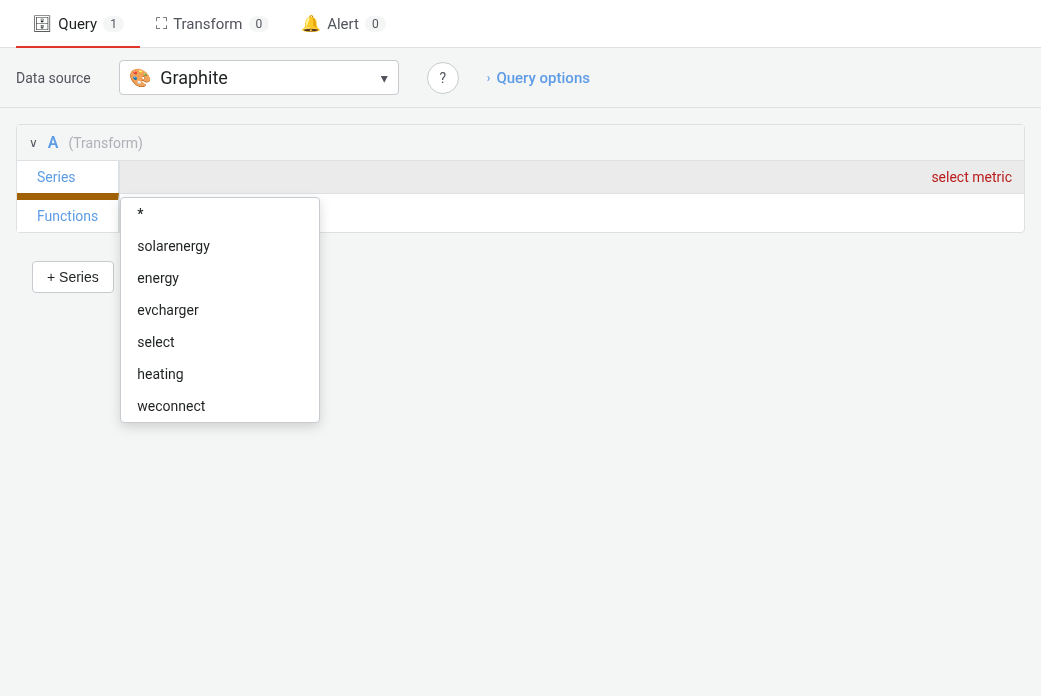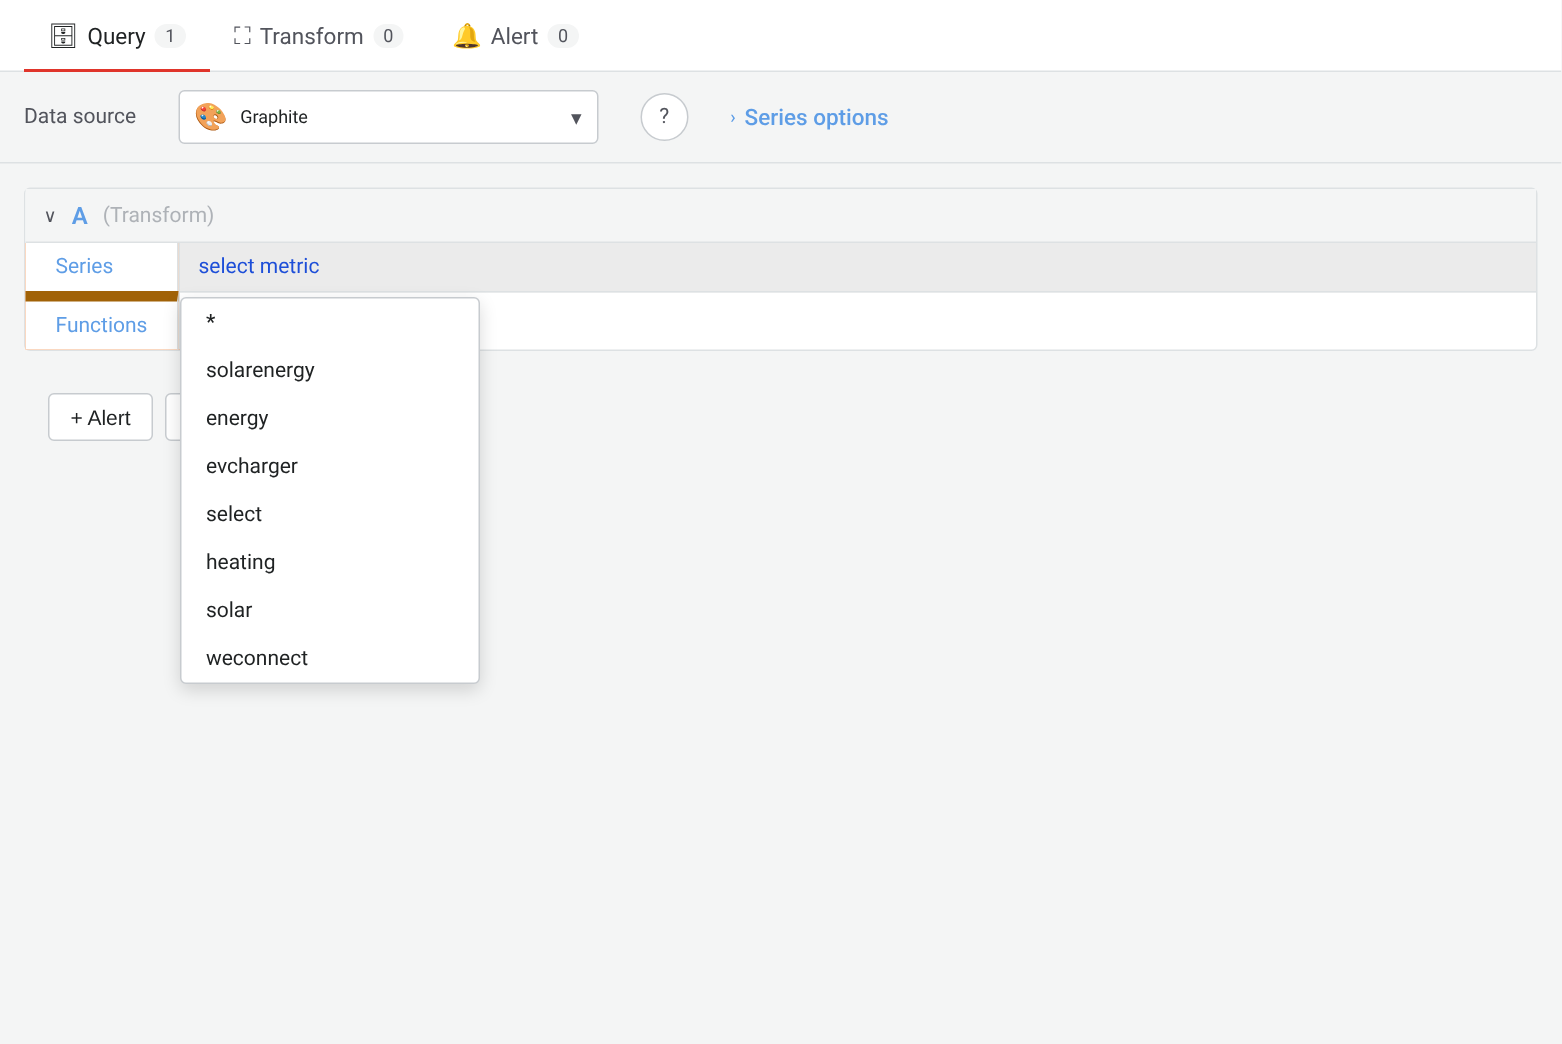--- a/index.html
+++ b/index.html
@@ -83,21 +83,21 @@
       padding: 6px 10px;
       gap: 8px;
       cursor: pointer;
       min-width: 280px;
     }
     .datasource-select-icon {
       font-size: 18px;
     }
     .datasource-select-text {
       flex: 1;
-      font-size: 12px;
+      font-size: 18px;
     }
     .datasource-chevron {
       color: #52545c;
     }
     .help-btn {
       width: 32px;
       height: 32px;
       border: 1px solid #c7cbcf;
       border-radius: 50%;
       display: flex;
@@ -171,22 +171,23 @@
     }
     .metric-input-area {
       flex: 1;
       padding: 0;
       position: relative;
     }
     .metric-input-header {
       padding: 8px 12px;
       background: #ebebeb;
       border-bottom: 1px solid #dde1e3;
-      color: #1d4ed8;
-      font-size: 14px;
+      color: #b91c1c;
+      font-size: 14px;
+      text-align: right;
     }
 
     
     .metric-dropdown {
       position: absolute;
       top: 36px;
       left: 0;
       background: #fff;
       border: 1px solid #c7cbcf;
       border-radius: 4px;
@@ -264,21 +265,21 @@
   <div class="datasource-select">
     <span class="datasource-select-icon">🎨</span>
     <span class="datasource-select-text">Graphite</span>
     <span class="datasource-chevron">▾</span>
   </div>
   <div class="help-btn">
     <span>?</span>
   </div>
   <div class="query-options-btn">
     <span class="chevron">›</span>
-    <span>Series options</span>
+    <span>Query options</span>
   </div>
 </div>
 
 <div class="main-content">
 
   <div class="query-section">
     <div class="query-header">
       <span class="collapse-btn">∨</span>
       <span class="query-letter">A</span>
       <span class="query-datasource-name">(Transform)</span>
@@ -300,29 +301,28 @@
           <span>select metric</span>
         </div>
 
         <div class="metric-dropdown">
           <div class="metric-dropdown-item wildcard">*</div>
           <div class="metric-dropdown-item">solarenergy</div>
           <div class="metric-dropdown-item">energy</div>
           <div class="metric-dropdown-item">evcharger</div>
           <div class="metric-dropdown-item">select</div>
           <div class="metric-dropdown-item">heating</div>
-          <div class="metric-dropdown-item">solar</div>
           <div class="metric-dropdown-item">weconnect</div>
         </div>
       </div>
     </div>
   </div>
 
   <div class="bottom-actions">
     <button class="add-query-btn">
-      <span>+ Alert</span>
+      <span>+ Series</span>
     </button>
     <button class="add-expr-btn">
       <span>+</span>
     </button>
   </div>
 
 </div>
 
 </body></html>

